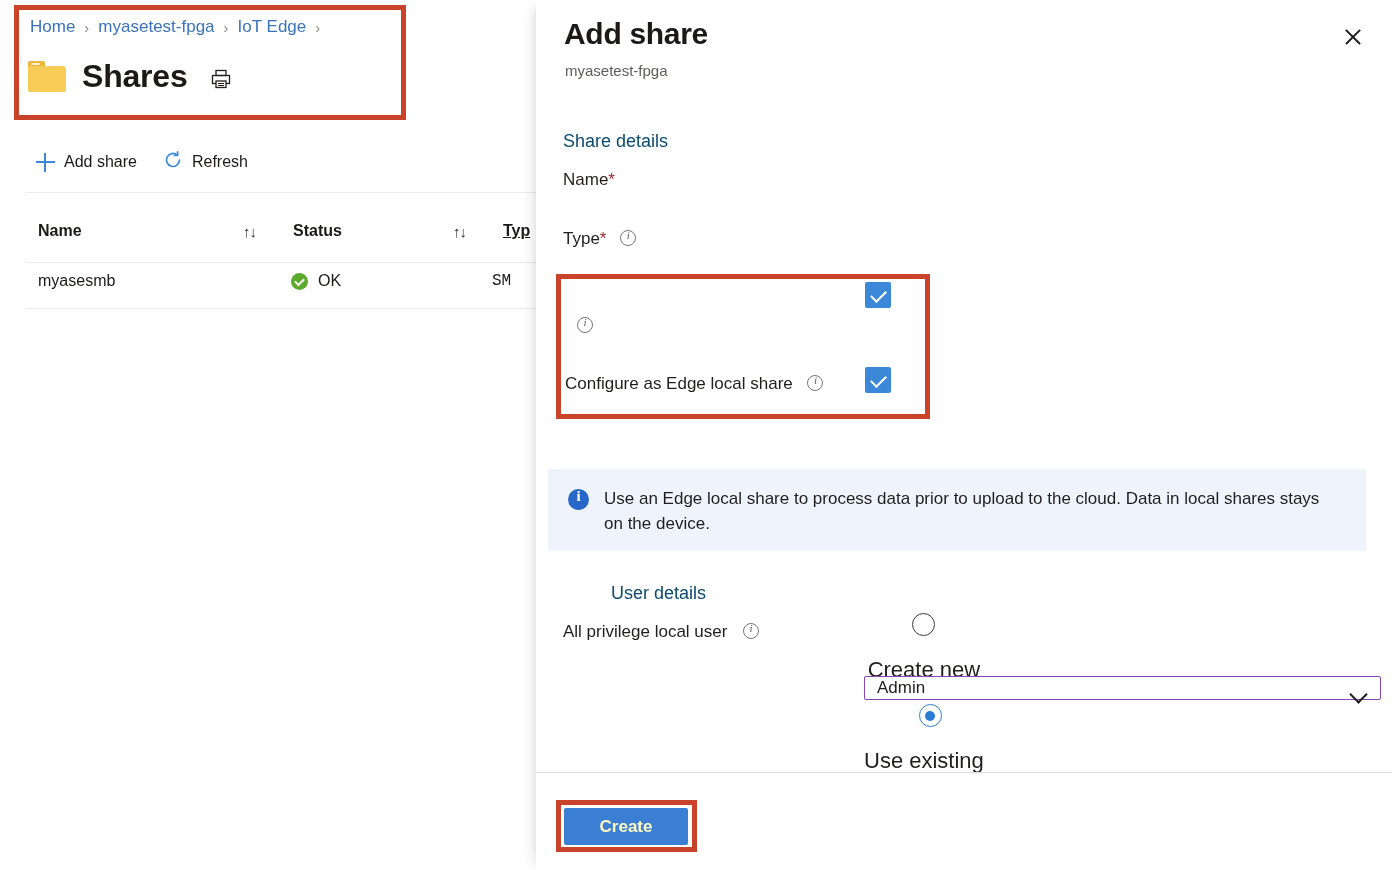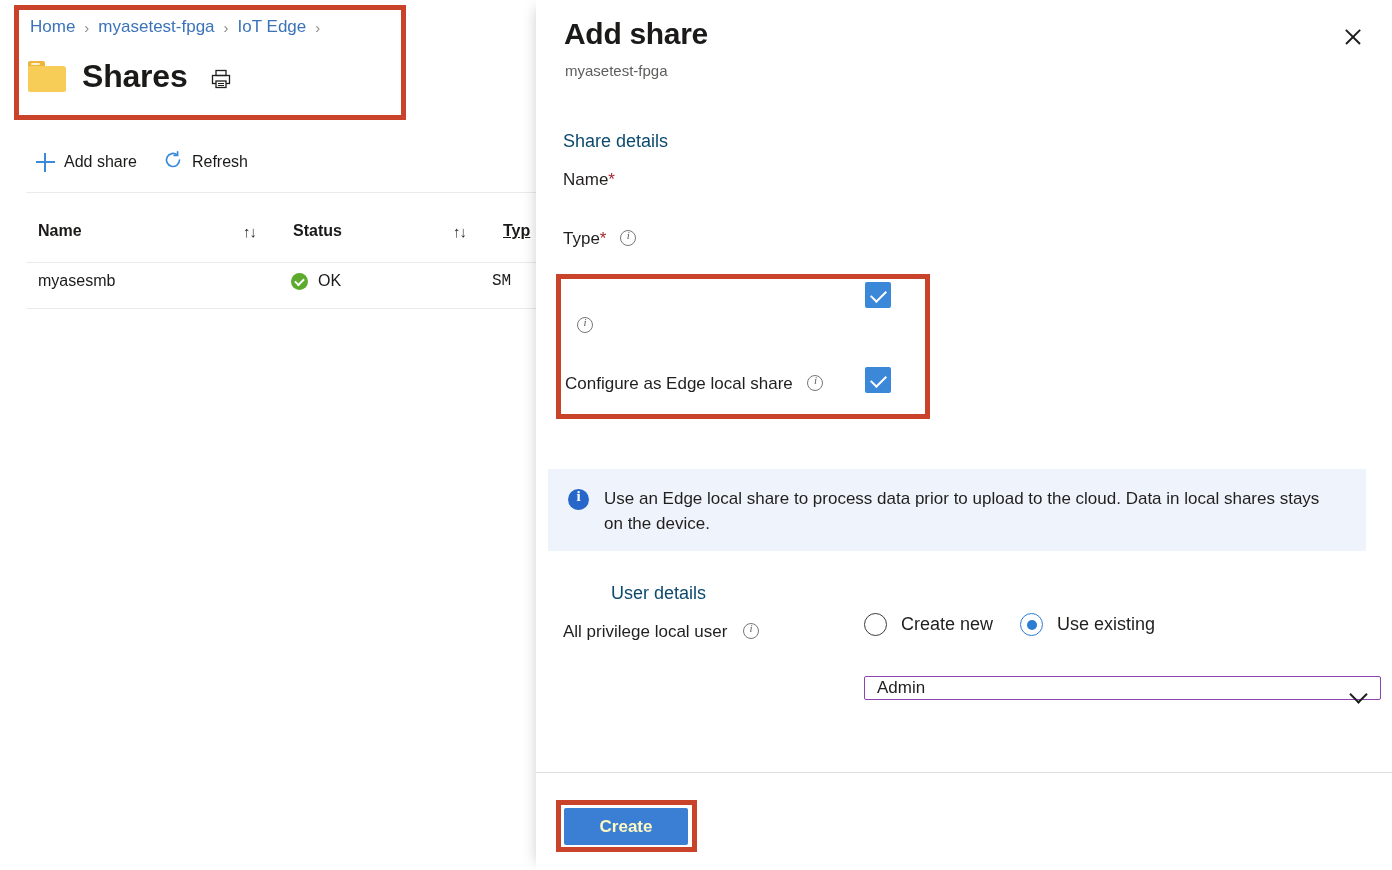--- a/index.html
+++ b/index.html
@@ -76,21 +76,21 @@
   .cbx:after { content:""; position:absolute; left:6px; top:8px; width:13px; height:7px; border-left:2.4px solid #fff; border-bottom:2.4px solid #fff; transform: rotate(-45deg); }
 
   .info-banner {
     position: absolute; left: 564px; top: 461px; width: 818px; height: 82px;
     background: #eff4fc; display: flex; padding: 18px 22px 0 20px; gap: 15px;
   }
   .bi-ic { flex: none; width: 21px; height: 21px; border-radius: 50%; background: #2667c9; position: relative; margin-top: 2px; }
   .bi-ic:after { content:"i"; position:absolute; left:0; right:0; top:-1px; text-align:center; font-size:15px; font-weight:700; font-family:"Liberation Serif", serif; color:#fff; }
   .bi-text { font-size: 17px; line-height: 1.45; color: #201f1e; max-width: 735px; }
 
-  .radio-row { position: absolute; left: 864px; top: 613px; display: flex; align-items: center; gap: 14px; font-size: 18px; }
+  .radio-row { position: absolute; left: 864px; top: 613px; display: flex; align-items: center; gap: 21px; font-size: 22px; flex-direction: column; }
   .rd { width: 23px; height: 23px; border-radius: 50%; border: 1.6px solid #3b3a39; background: #fff; cursor: pointer; position: relative; }
   .rd.on { border-color: #2b7cd3; }
   .rd.on:after { content:""; position:absolute; left:5.5px; top:5.5px; width:10px; height:10px; border-radius:50%; background:#2b7cd3; }
   .rd-label { cursor: pointer; color: #201f1e; }
 
   .select-box {
     position: absolute; left: 864px; top: 676px; width: 517px; height: 24px;
     border: 1.5px solid #8a46b5; border-radius: 2px; background: #fff;
     display: flex; align-items: center; padding: 0 12px; font-size: 17px; color: #201f1e; cursor: pointer;
   }

